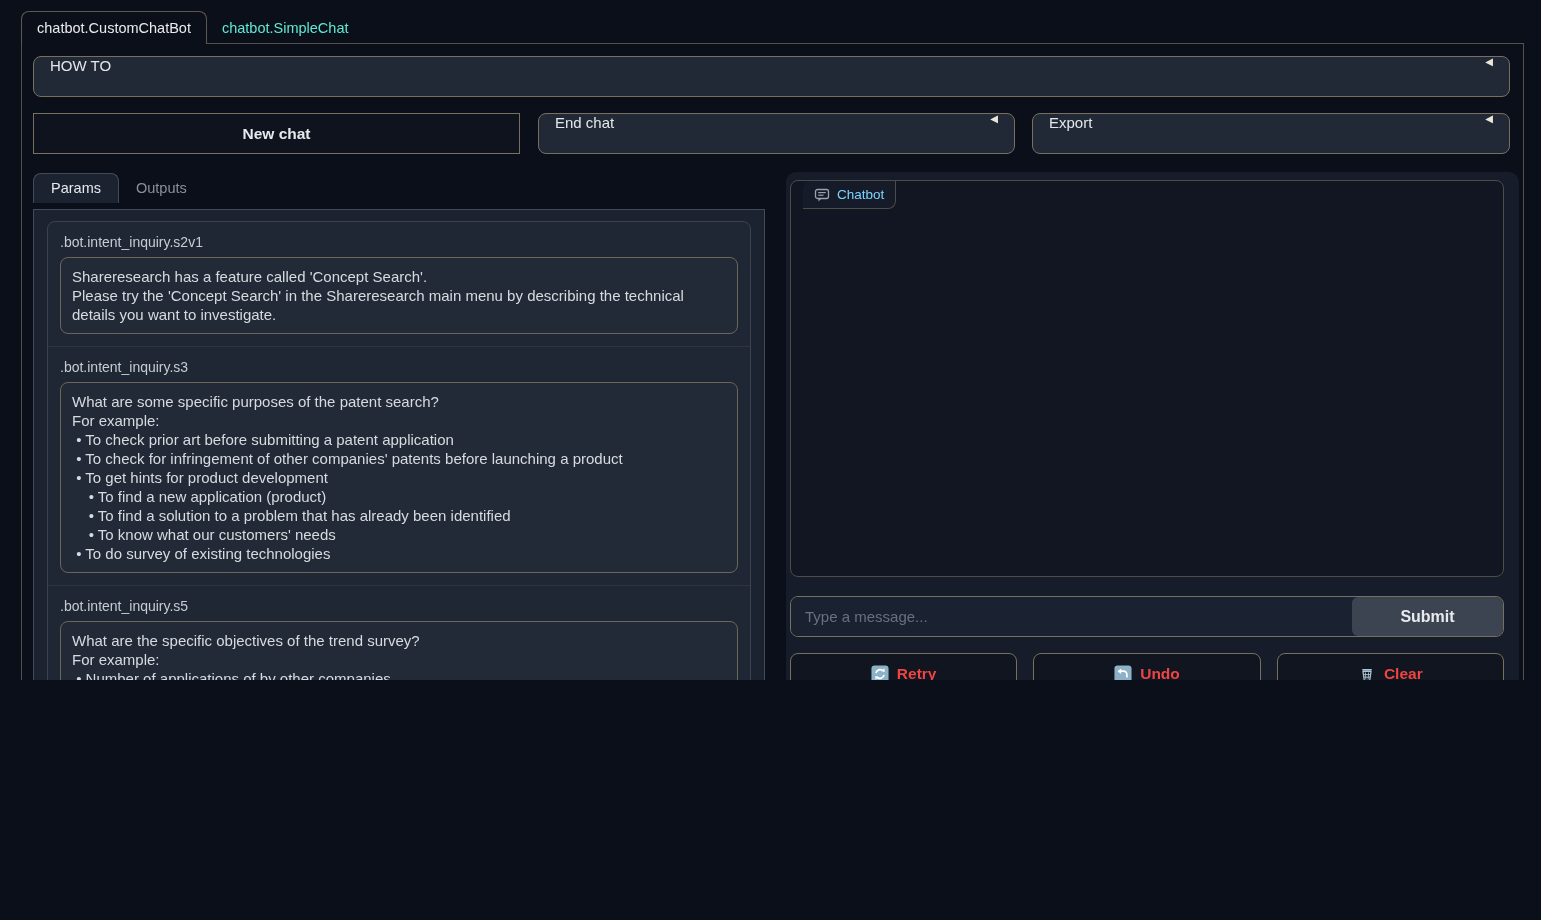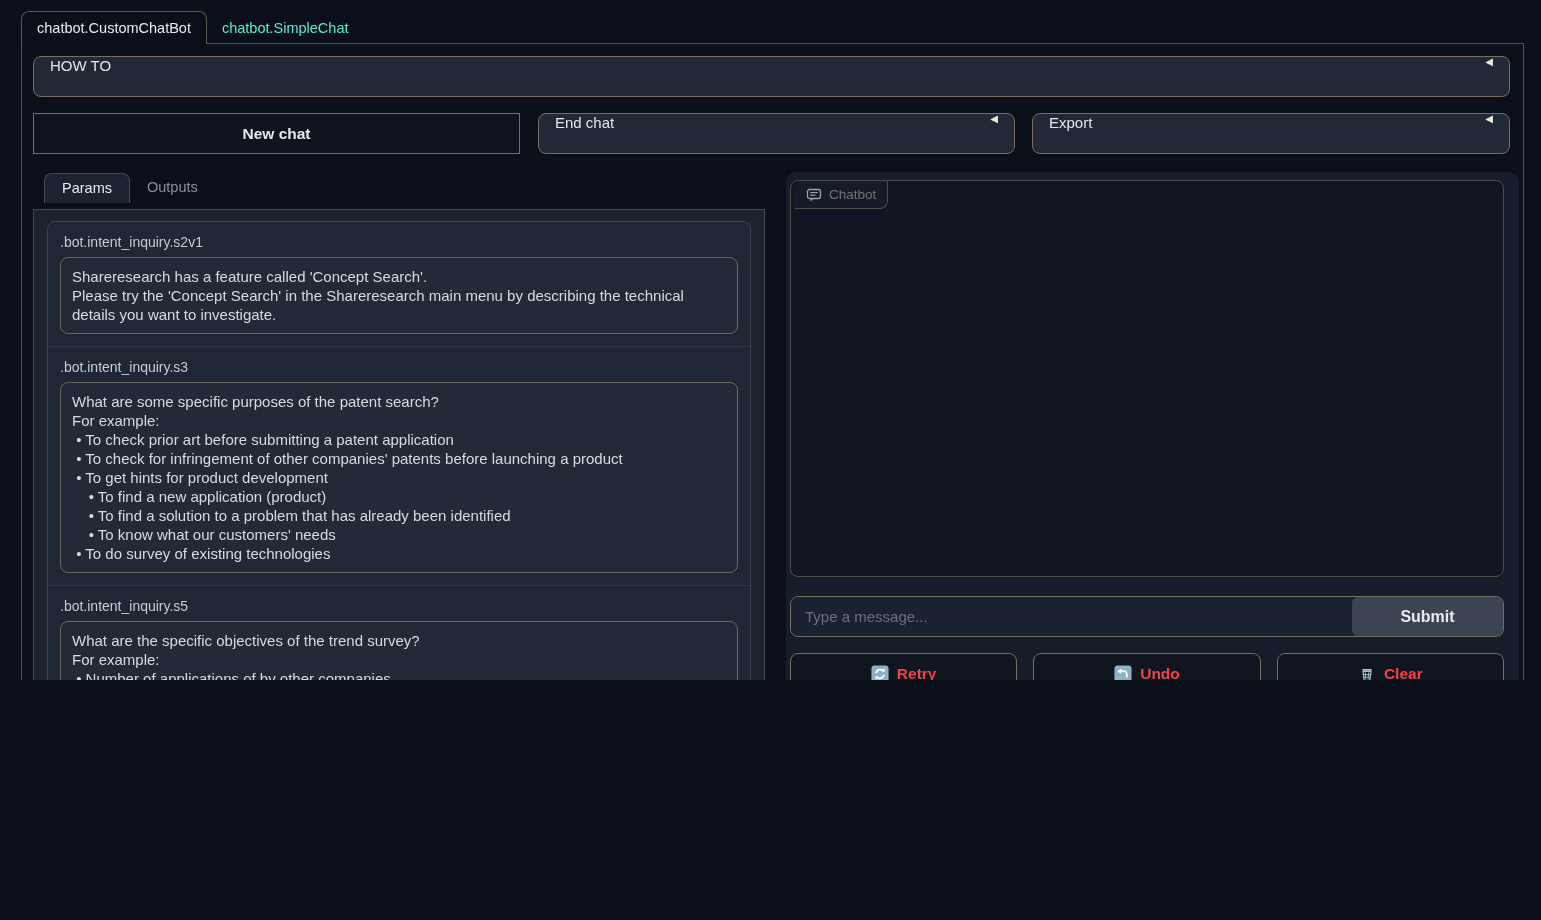--- a/index.html
+++ b/index.html
@@ -33,21 +33,21 @@
   .howto{left:33px;top:56px;width:1477px;}
   .endchat{left:538px;top:113px;width:477px;}
   .export{left:1032px;top:113px;width:478px;}
   .newchat{
     position:absolute;left:33px;top:113px;width:487px;height:41px;
     background:#0e131d;border:1px solid #77705f;border-radius:0;
     display:flex;align-items:center;justify-content:center;
     font-size:15.5px;font-weight:bold;color:#e6e9ed;box-sizing:border-box;cursor:pointer;z-index:2;
   }
   
-  .sub-tabs{position:absolute;left:44px;top:173px;display:flex;z-index:3;}
+  .sub-tabs{position:absolute;left:33px;top:173px;display:flex;z-index:3;align-items:center;}
   .sub-tab{height:29px;line-height:29px;padding:0 17px;font-size:14.5px;color:#8a9099;cursor:pointer;}
   .sub-tab.active{
     background:#1b2230;color:#e6e9ed;
     border:1px solid #454b56;border-bottom:none;border-radius:8px 8px 0 0;
   }
   .left-panel{
     position:absolute;left:33px;top:201px;width:732px;height:719px;
     background:#1b2230;border:1px solid #454b56;box-sizing:border-box;
     overflow:hidden;z-index:2;margin-top:8px;
   }
@@ -66,25 +66,25 @@
   
   .right-group{
     position:absolute;left:786px;top:172px;width:733px;height:748px;
     background:#161c2a;border-radius:10px 10px 0 0;z-index:2;
   }
   .chat-panel{
     position:absolute;left:4px;top:8px;width:714px;height:397px;
     background:#111622;border:1px solid #4e4c46;border-radius:8px;box-sizing:border-box;
   }
   .chat-chip{
-    position:absolute;left:4px;top:0;height:27px;padding:0 11px;
+    position:absolute;left:12px;top:0;height:27px;padding:0 11px;
     display:flex;align-items:center;gap:7px;
     border-right:1px solid #4e4c46;border-bottom:1px solid #4e4c46;
     border-radius:7px 0 8px 0;background:#151b28;
-    font-size:13.5px;color:#737373;
+    font-size:13.5px;color:#7dd3fc;
   }
   .input-row{
     position:absolute;left:4px;top:424px;width:714px;height:41px;
     border:1px solid #77705f;border-radius:8px;box-sizing:border-box;
     display:flex;overflow:hidden;background:#1a2130;
   }
   .msg-input{
     flex:1;background:#1a2130;border:none;outline:none;
     padding:0 14px;font-size:15px;color:#d7dbdf;
     font-family:"Liberation Sans","DejaVu Sans",sans-serif;

